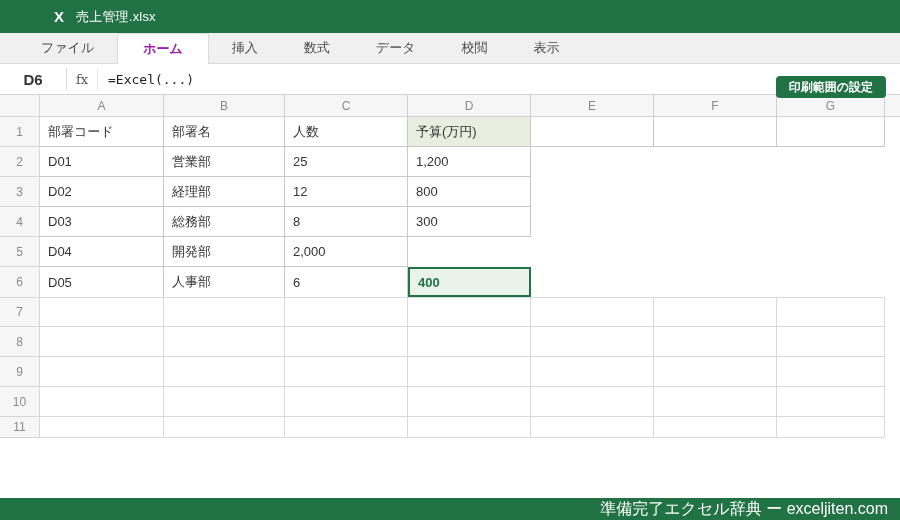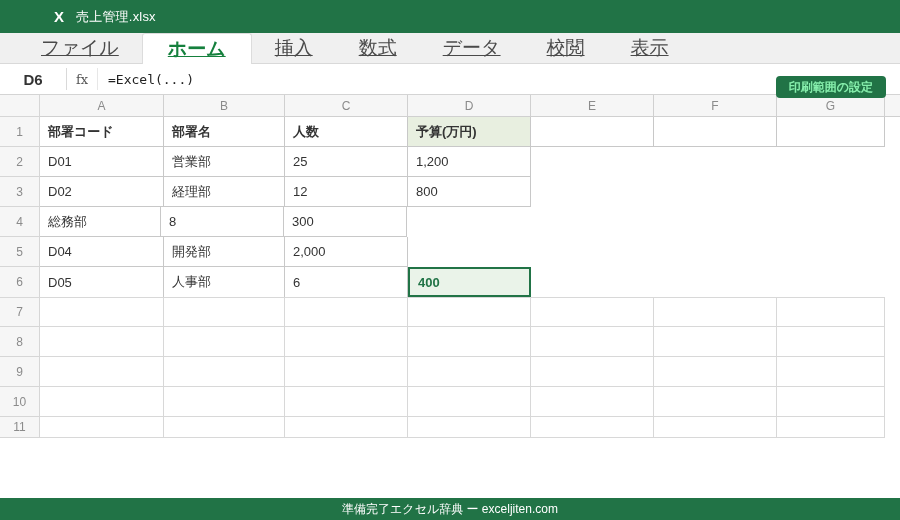--- a/index.html
+++ b/index.html
@@ -9,42 +9,42 @@
 
   
   .titlebar { height: 33px; background: #217346; display: flex; align-items: center;
     padding-left: 54px; color: #fff; }
   .titlebar .logo { font-weight: bold; font-size: 15px; margin-right: 12px; }
   .titlebar .wtitle { font-size: 13px; letter-spacing: .2px; }
 
   
   .menubar { height: 31px; background: #f0f0f0; border-bottom: 1px solid #d9d9d9;
     display: flex; align-items: stretch; padding-left: 18px; }
-  .mtab { display: flex; align-items: center; padding: 0 23px; font-size: 19px;
-    color: #4a4a4a; cursor: default; white-space: nowrap; text-decoration: underline; }
-  .mtab.active { background: #ffffff; color: #15803d; font-weight: bold;
+  .mtab { display: flex; align-items: center; padding: 0 23px; font-size: 13px;
+    color: #4a4a4a; cursor: default; white-space: nowrap; }
+  .mtab.active { background: #ffffff; color: #a21caf; font-weight: bold;
     border: 1px solid #dcdcdc; border-bottom: none; border-radius: 3px 3px 0 0;
     margin-bottom: -1px; position: relative; z-index: 2; padding: 0 25px; }
 
   
   .formulabar { height: 31px; background: #ffffff; border-bottom: 1px solid #d4d4d4;
     display: flex; align-items: stretch; }
   .namebox { width: 66px; display: flex; align-items: center; justify-content: center;
     font-size: 15px; font-weight: bold; color: #333; }
   .fsep { width: 1px; background: #d9d9d9; margin: 4px 0; }
   .fsep.light { background: #e7e7e7; }
   .fx { width: 30px; display: flex; align-items: center; justify-content: center;
     font-size: 13px; color: #555;
     font-family: "DejaVu Serif", "Liberation Serif", serif; }
   .formula { flex: 1; display: flex; align-items: center; padding-left: 10px;
     font-family: "DejaVu Sans Mono", "Liberation Mono", monospace; font-size: 13px; color: #222; }
 
   
   .printbtn { position: absolute; top: 76px; right: 14px; height: 22px; z-index: 5;
-    background: #217346; color: #86efac; border: none; border-radius: 4px;
+    background: #217346; color: #ffffff; border: none; border-radius: 4px;
     font-size: 12px; font-weight: bold; padding: 0 13px; cursor: pointer;
     font-family: inherit; }
 
   
   .sheet { background: #ffffff; }
   .chrow, .row { display: flex; }
   .chrow { height: 22px; }
   .row { height: 30px; }
   .row.r11 { height: 21px; }
 
@@ -58,31 +58,31 @@
     justify-content: center; font-size: 12px; color: #8b8b8b; }
   .rh.nbb { border-bottom: none; }
 
   .cell { display: flex; align-items: center; padding: 0 8px; font-size: 13px;
     color: #333; overflow: hidden; white-space: nowrap; }
   .tb1 { border-right: 1px solid #c8c8c8; border-bottom: 1px solid #c8c8c8; } 
   .tb  { border-right: 1px solid #c8c8c8; border-bottom: 1px solid #c8c8c8; } 
   .tbr { border-right: 1px solid #c8c8c8; }                                   
   .gl  { border-right: 1px solid #d8d8d8; border-bottom: 1px solid #d8d8d8; } 
   .glt { border-top: 1px solid #d8d8d8; }                                     
-  .hdr { font-weight: bold; }
+  .hdr { font-weight: normal; }
   .d1  { background: #e8efe0; }
   .sel { border: 2px solid #217346; background: #eaf3e9; color: #217346; font-weight: bold; }
 
   .col-a{width:124px}.col-b{width:121px}.col-c{width:123px}.col-d{width:123px}
   .col-e{width:123px}.col-f{width:123px}.col-g{width:108px}.col-x{flex:1}
 
   
   .statusbar { position: absolute; left: 0; bottom: 0; width: 900px; height: 22px;
     background: #217346; color: #fff; display: flex; align-items: center;
-    justify-content: center; padding: 4px 12px; font-size: 12px; }
+    justify-content: flex-end; padding: 4px 12px; font-size: 16px; }
 </style>
 </head>
 <body>
 
 <div class="titlebar">
   <span class="logo">X</span>
   <span class="wtitle">売上管理.xlsx</span>
 </div>
 
 <div class="menubar">
@@ -150,20 +150,21 @@
     <div class="cell col-c tb">12</div>
     <div class="cell col-d tb">800</div>
     <div class="cell col-e"></div>
     <div class="cell col-f"></div>
     <div class="cell col-g"></div>
     <div class="col-x"></div>
   </div>
 
   <div class="row">
     <div class="rh">4</div>
+    <div class="cell col-a tb">D03</div>
     <div class="cell col-b tb">総務部</div>
     <div class="cell col-c tb">8</div>
     <div class="cell col-d tb">300</div>
     <div class="cell col-e"></div>
     <div class="cell col-f"></div>
     <div class="cell col-g"></div>
     <div class="col-x"></div>
   </div>
 
   <div class="row">

